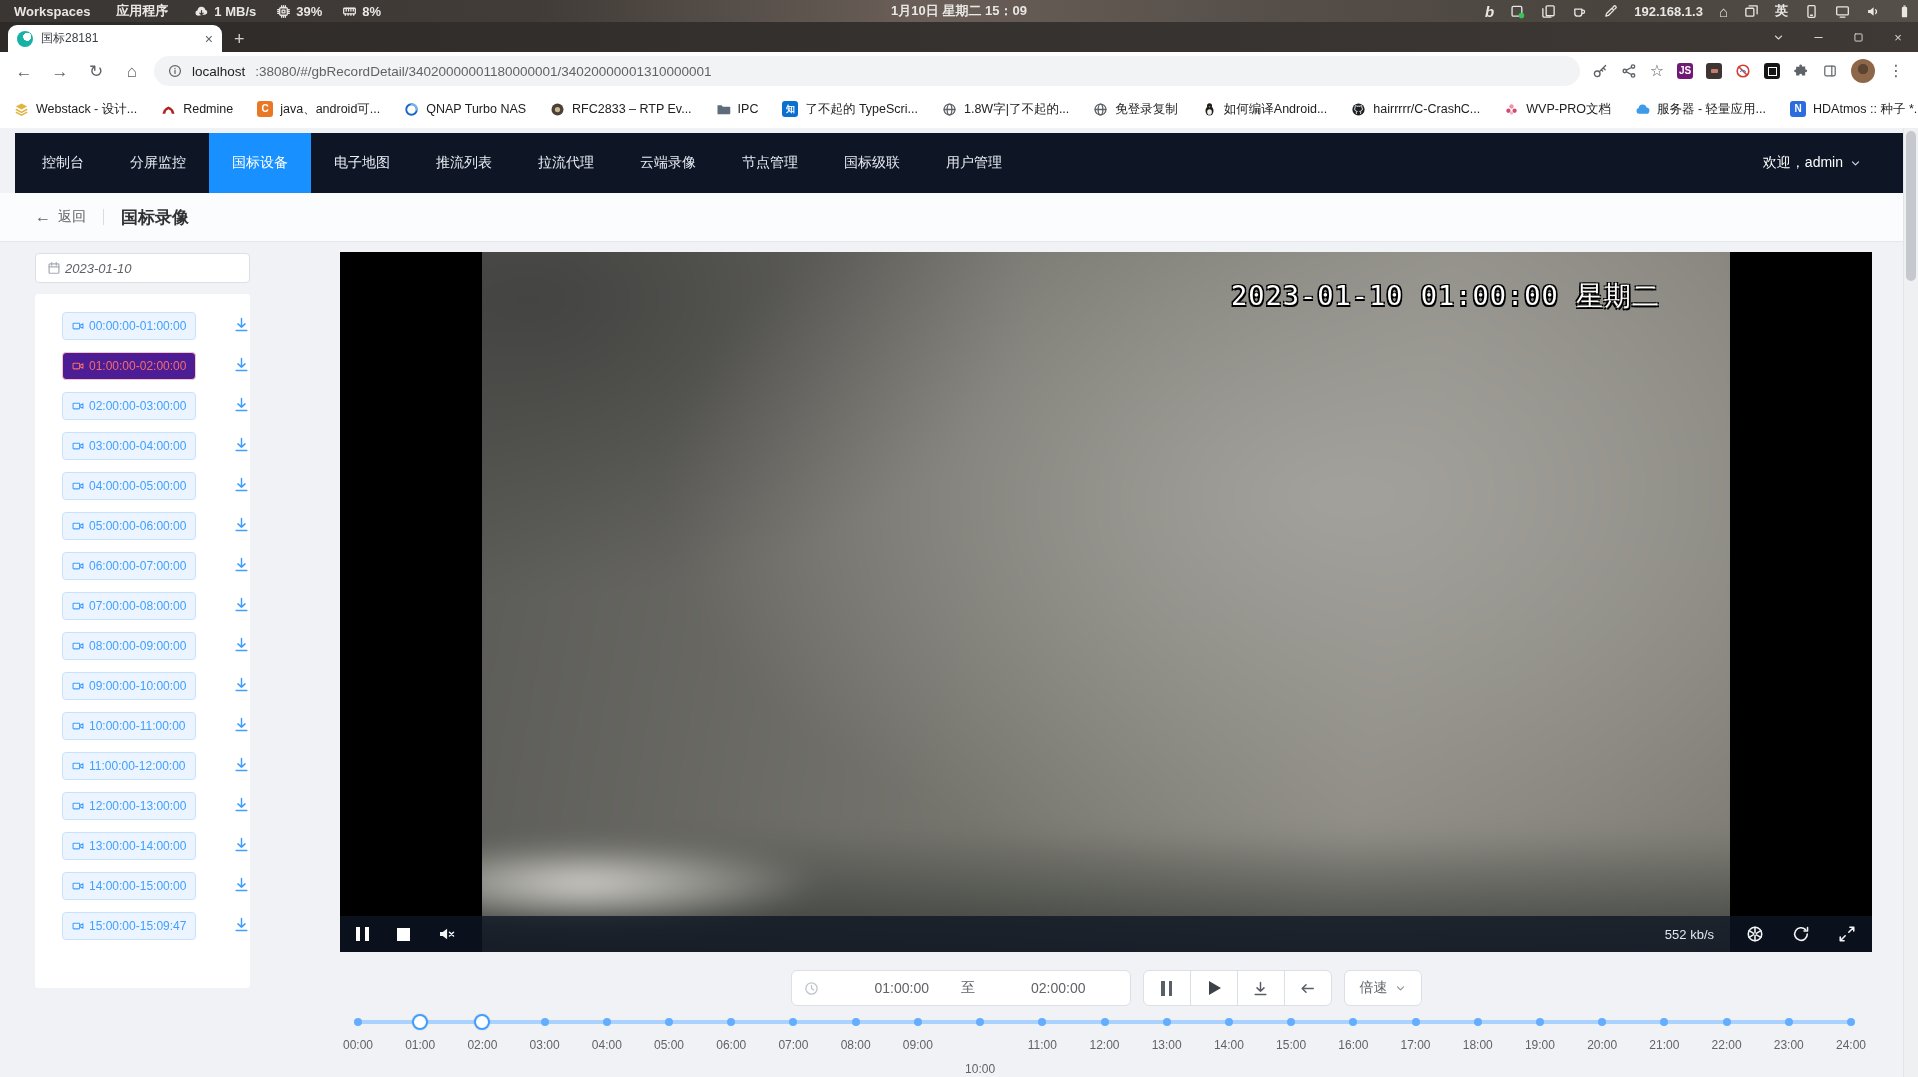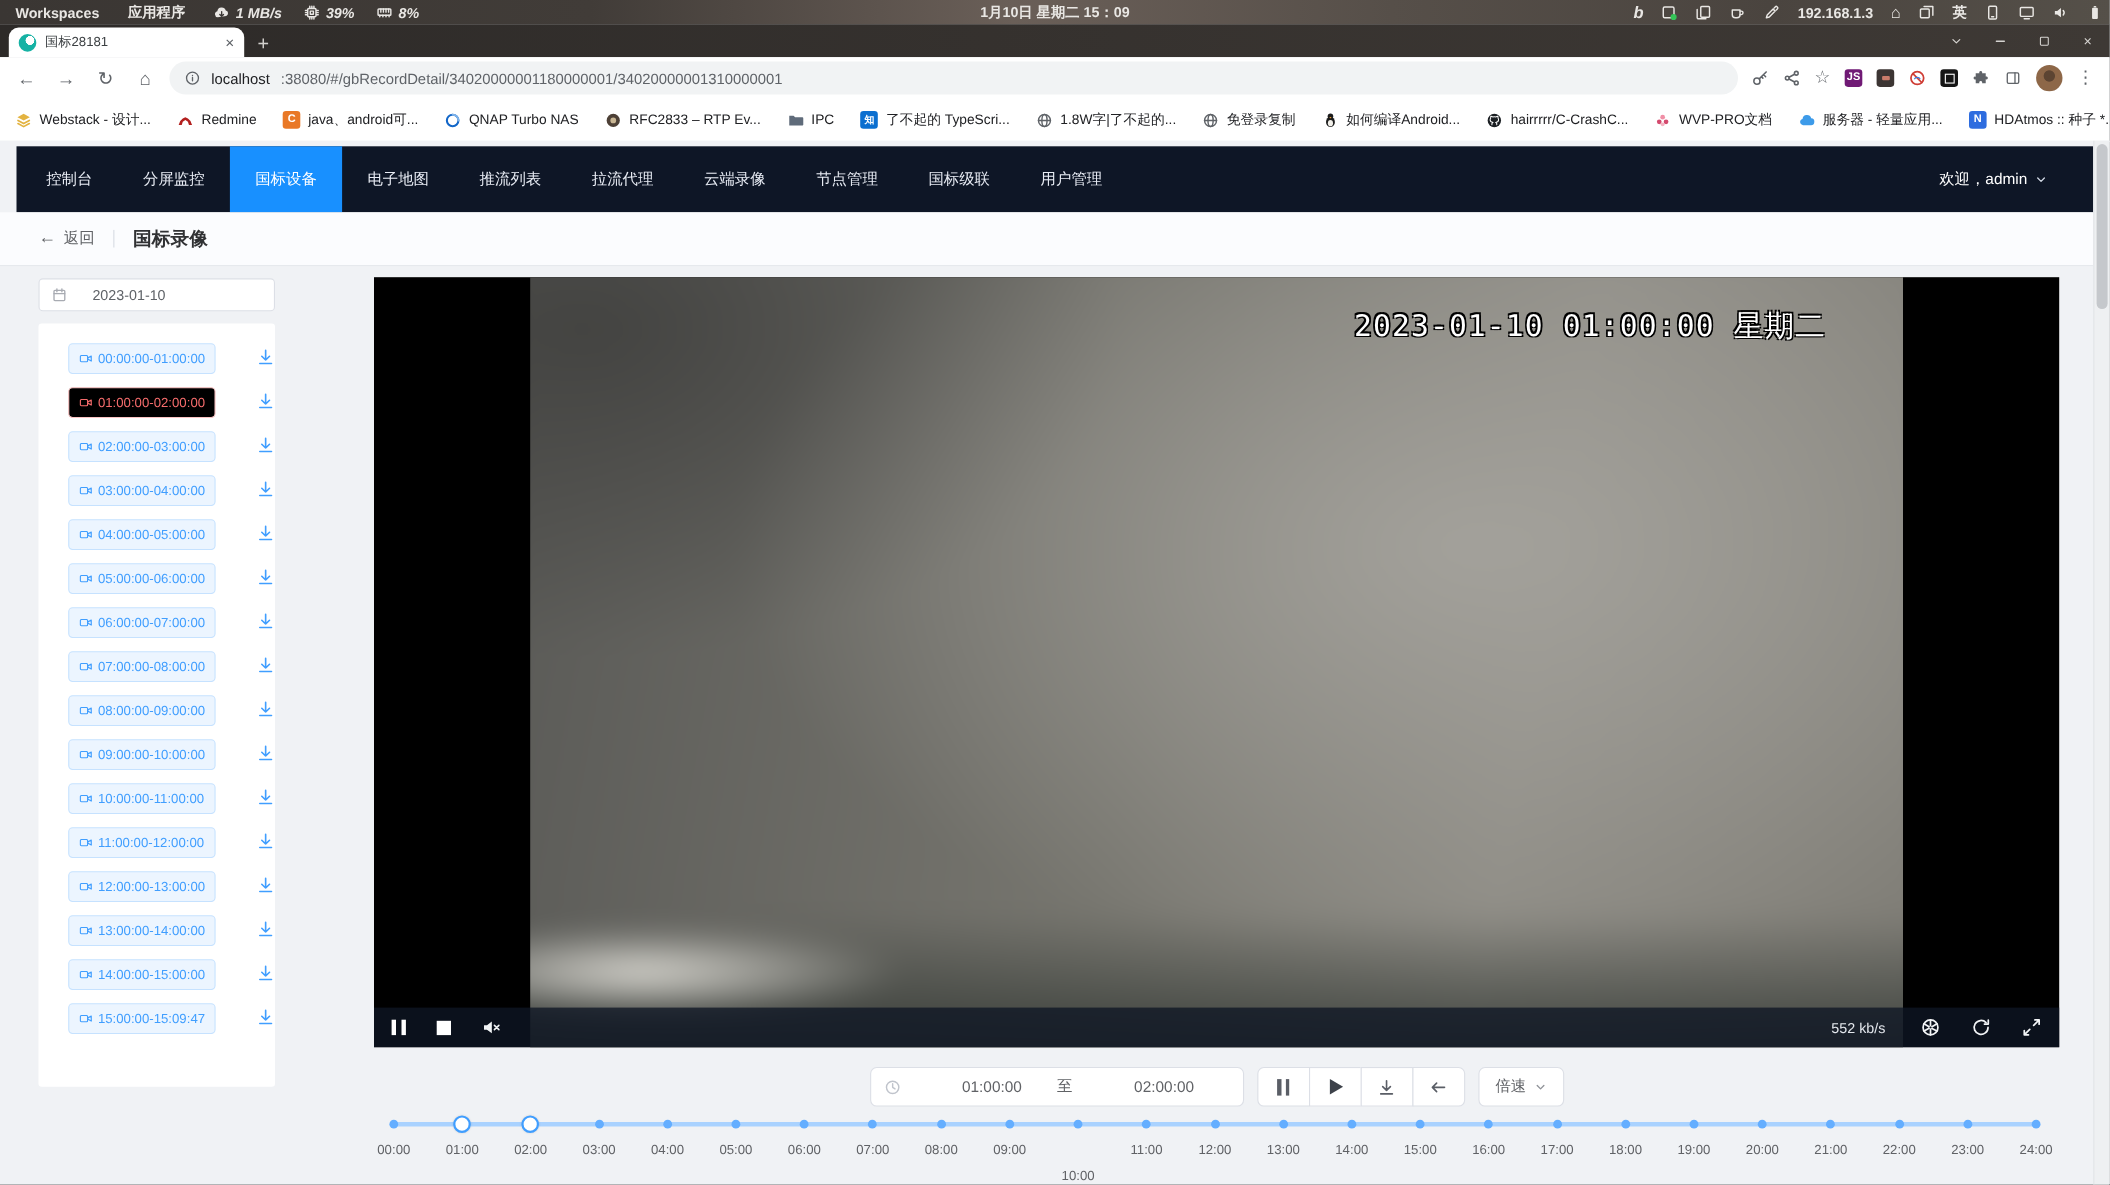--- a/index.html
+++ b/index.html
@@ -8,21 +8,21 @@
   .i{display:inline-flex;align-items:center;justify-content:center;line-height:1;}
   .i svg{display:block;}
   .xbadge{display:inline-flex;width:16px;height:16px;border-radius:3px;color:#fff;
           font-size:10px;font-weight:bold;font-style:normal;align-items:center;justify-content:center;}
 
   
   #system-bar{position:absolute;top:0;left:0;right:0;height:22px;display:flex;align-items:center;
     background:linear-gradient(90deg,#3a3633 0%,#413c38 28%,#6a5f58 48%,#564f49 66%,#4a443f 84%,#555049 100%);
     color:#e9e7e4;font-size:13px;font-weight:600;}
   #system-bar .sb-left{display:flex;align-items:center;gap:26px;padding-left:14px;}
-  #sys-stats{display:flex;align-items:flex-end;gap:20px;font-style:italic;}
+  #sys-stats{display:flex;align-items:flex-end;gap:20px;}
   #sys-stats .stat{display:flex;align-items:center;gap:5px;}
   #sys-stats .i{font-size:15px;}
   #sys-clock{position:absolute;left:50%;transform:translateX(-50%);}
   #sys-right{position:absolute;right:6px;display:flex;align-items:center;gap:16px;font-weight:600;}
   .icon-row{display:flex;align-items:center;gap:16px;}
   .icon-row .i{font-size:15px;color:#e9e7e4;}
 
   
   #tab-strip{position:absolute;top:22px;left:0;right:0;height:30px;
     background:linear-gradient(90deg,#2d2a28,#3e3935);display:flex;align-items:flex-end;}
@@ -71,31 +71,31 @@
 
   #page-header{position:absolute;top:65px;left:0;right:15px;height:48px;background:#fbfcfe;
     border-bottom:1px solid #e4e7ec;display:flex;align-items:center;padding-left:35px;}
   #back-btn{display:flex;align-items:center;gap:7px;color:#606266;font-size:14px;}
   #back-btn .i{font-size:16px;}
   .hdr-divider{width:1px;height:16px;background:#d8dce3;margin:0 17px;}
   #page-title{font-size:17px;font-weight:bold;color:#303133;}
 
   
   #date-input{position:absolute;top:125px;left:35px;width:215px;height:30px;background:#fff;
-    border:1px solid #dcdfe6;border-radius:4px;display:flex;align-items:center;gap:23px;
-    padding:0 11px;font-size:13px;color:#5f6368;box-sizing:border-box;}
+    border:1px solid #dcdfe6;border-radius:4px;display:flex;align-items:center;gap:4px;
+    padding:0 11px;font-size:13px;color:#5f6368;box-sizing:border-box;font-style:italic;}
   #date-input .i{font-size:14px;color:#a8abb2;}
   #rec-panel{position:absolute;top:166px;left:35px;width:215px;height:694px;background:#fff;
     border-radius:3px;padding-top:12px;box-sizing:border-box;overflow:hidden;}
   .rec-row{height:40px;display:flex;align-items:center;padding-left:27px;gap:13px;justify-content:space-between;}
   .pill{display:inline-flex;align-items:center;gap:5px;height:28px;padding:0 9px;border-radius:4px;
     font-size:12px;border:1px solid;font-family:inherit;white-space:nowrap;}
   .pill .i{font-size:12px;}
   .pill.blue{color:#409eff;background:#ecf5ff;border-color:#c6e2ff;}
-  .pill.red{color:#f56c6c;background:#000000;border-color:#fbc4c4;}
+  .pill.red{color:#f56c6c;background:#4c1d95;border-color:#fbc4c4;}
   .dl{border:none;background:none;padding:0;color:#409eff;}
   .dl .i{font-size:17px;}
 
   
   #video-stage{position:absolute;top:124px;left:340px;width:1532px;height:700px;background:#000;}
   #video-frame{position:absolute;top:0;bottom:0;left:142px;right:142px;overflow:hidden;}
   #video-blur{position:absolute;inset:-28px;filter:blur(13px);
     background:
       radial-gradient(340px 60px at 130px 660px, rgba(228,226,219,0.95), rgba(228,226,219,0) 70%),
       linear-gradient(to top, rgba(40,46,42,0.9) 0px, rgba(40,46,42,0.5) 70px, rgba(40,46,42,0) 150px),

